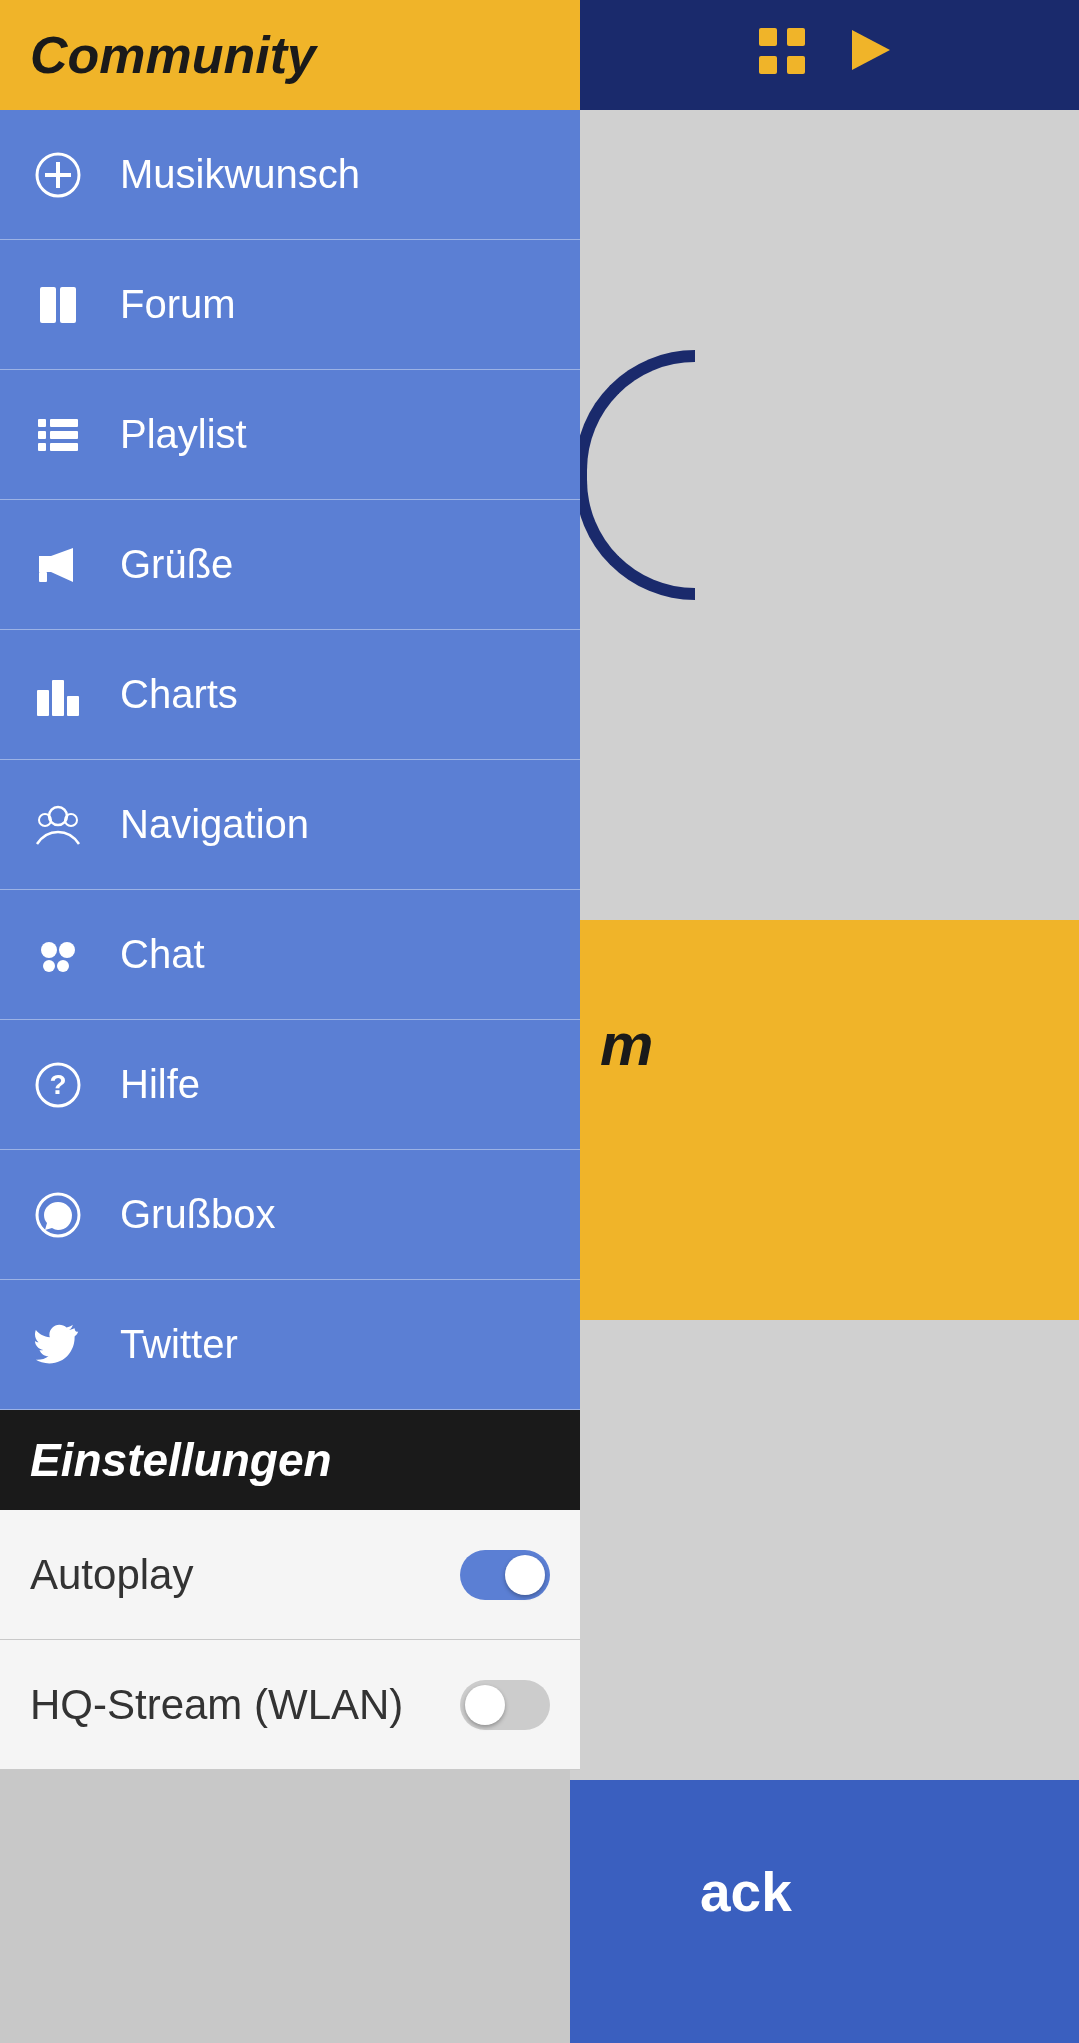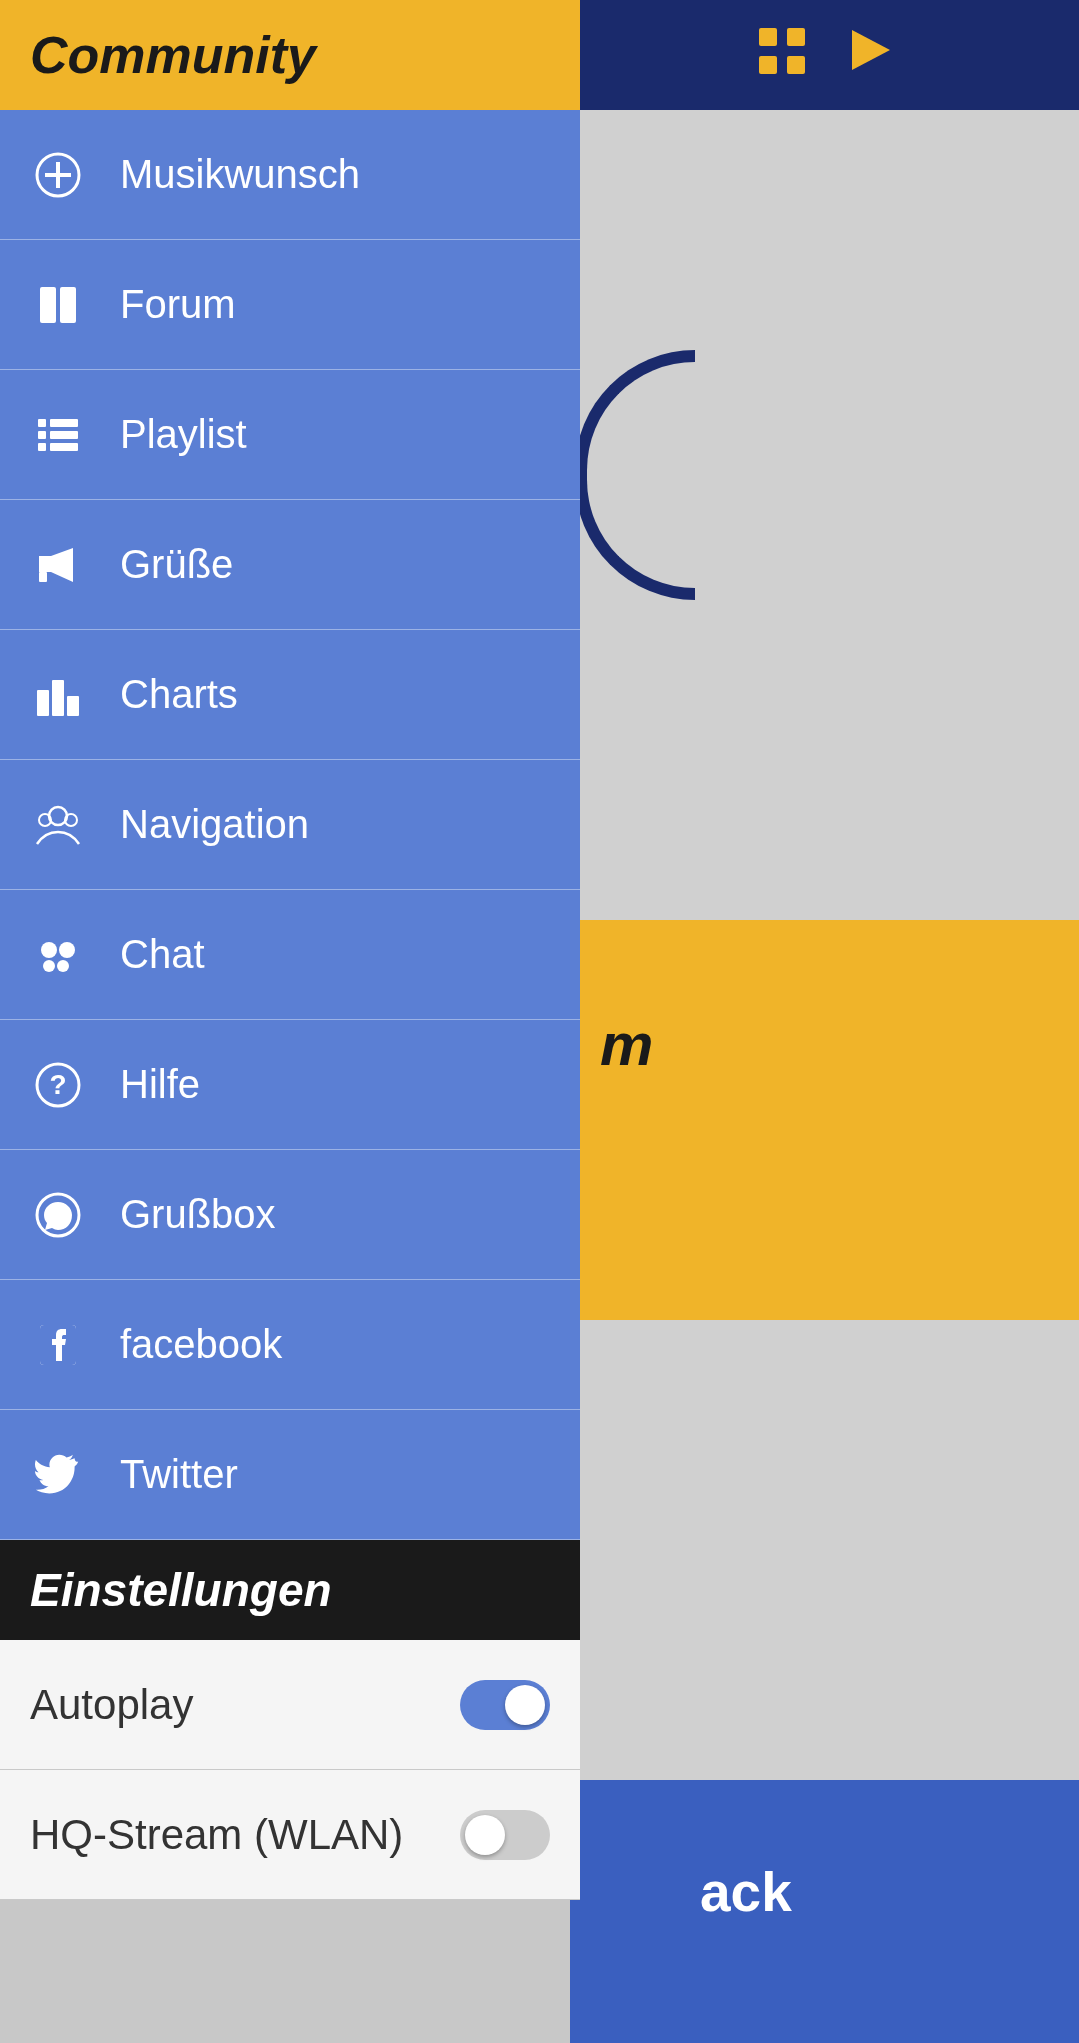--- a/index.html
+++ b/index.html
@@ -400,30 +400,20 @@
     <div class="nav-item">
       <span class="nav-icon">
         <svg width="46" height="46" viewBox="0 0 46 46" fill="none">
           <circle cx="23" cy="23" r="21" stroke="white" stroke-width="3"></circle>
           <path d="M23,10 C15,10 9,16 9,23 C9,26 10,29 12,31 L10,38 L17,36 C19,37 21,38 23,38 C31,38 37,32 37,23 C37,16 31,10 23,10 Z" fill="white"></path>
         </svg>
       </span>
       <span class="nav-label">Grußbox</span>
     </div>
 
-    <div class="nav-item">
-      <span class="nav-icon">
-        <svg width="44" height="44" viewBox="0 0 44 44" fill="white">
-          <rect x="4" y="2" width="36" height="40" rx="4"></rect>
-          <rect x="4" y="2" width="36" height="40" rx="4" fill="#5b7fd4"></rect>
-          <path d="M26,22 L26,38 L20,38 L20,22 L16,22 L16,16 L20,16 L20,12 C20,8 22,6 26,6 L30,6 L30,12 L28,12 C27,12 26,12.5 26,14 L26,16 L30,16 L29,22 Z" fill="white"></path>
-        </svg>
-      </span>
-      <span class="nav-label">facebook</span>
-    </div>
 
     <div class="nav-item">
       <span class="nav-icon">
         <svg width="46" height="46" viewBox="0 0 46 46" fill="white">
           <path d="M44,9 C42,10 40,10.5 38,11 C40,9.5 41.5,7.5 42,5 C40,6.5 37.5,7.5 35,8 C33,6 30,5 27,5 C21,5 16,10 16,16 C16,17 16,18 16.5,19 C10,18.5 4.5,15.5 1,11 C0.5,12 0,14 0,16 C0,19.5 1.5,22.5 4,24.5 C2.5,24.5 1,24 0,23 C0,28 4,32 9,33 C8,33.5 6.5,33.5 5,33 C6.5,37 10,40 15,40 C11.5,42.5 7.5,44 2.5,44 C1.5,44 0.5,44 0,43.5 C4.5,46.5 10,48 16,48 C34,48 44,33 44,19.5 C44,19 44,18.5 44,18 C46,16.5 47.5,14.5 48,12.5 C46.5,13 44.5,13.5 44,9 Z" transform="scale(0.9) translate(0,-2)"></path>
         </svg>
       </span>
       <span class="nav-label">Twitter</span>
     </div>
 

